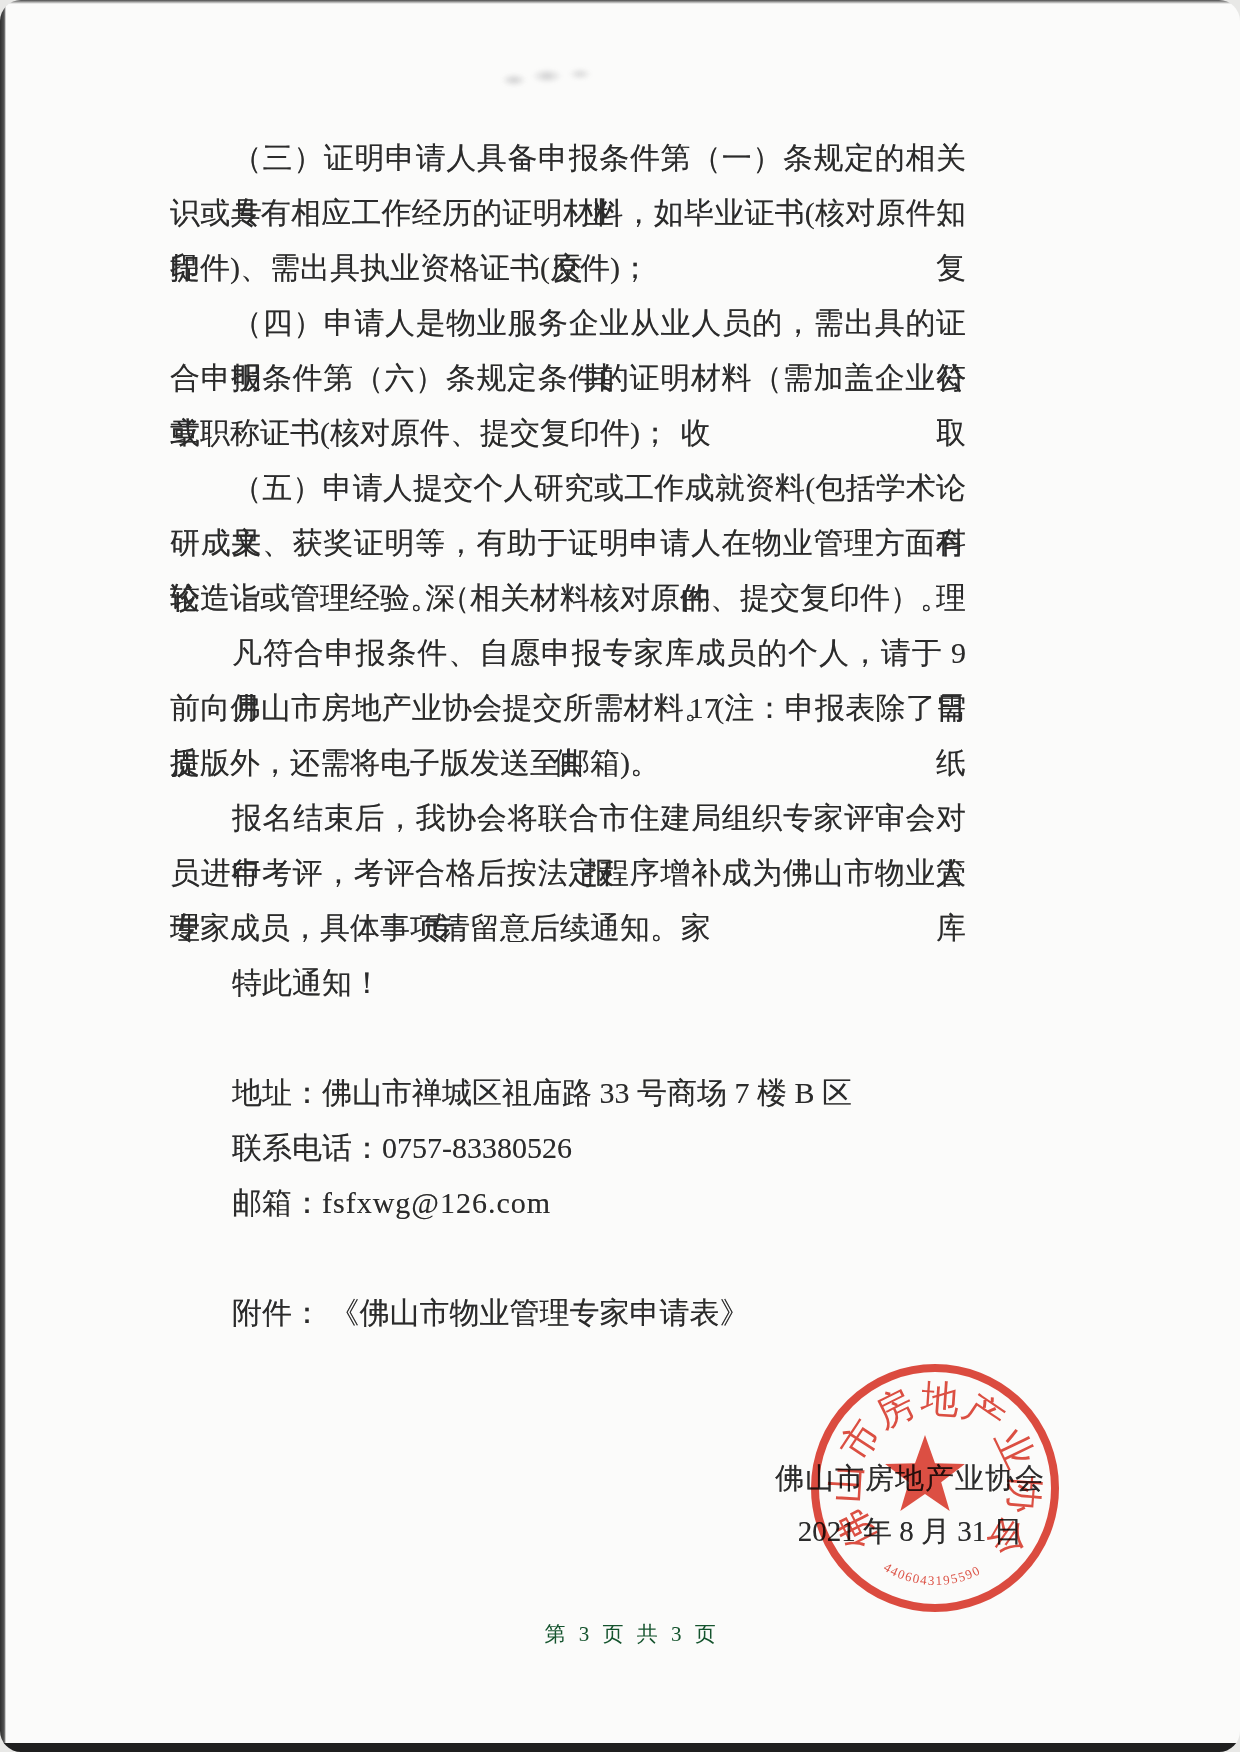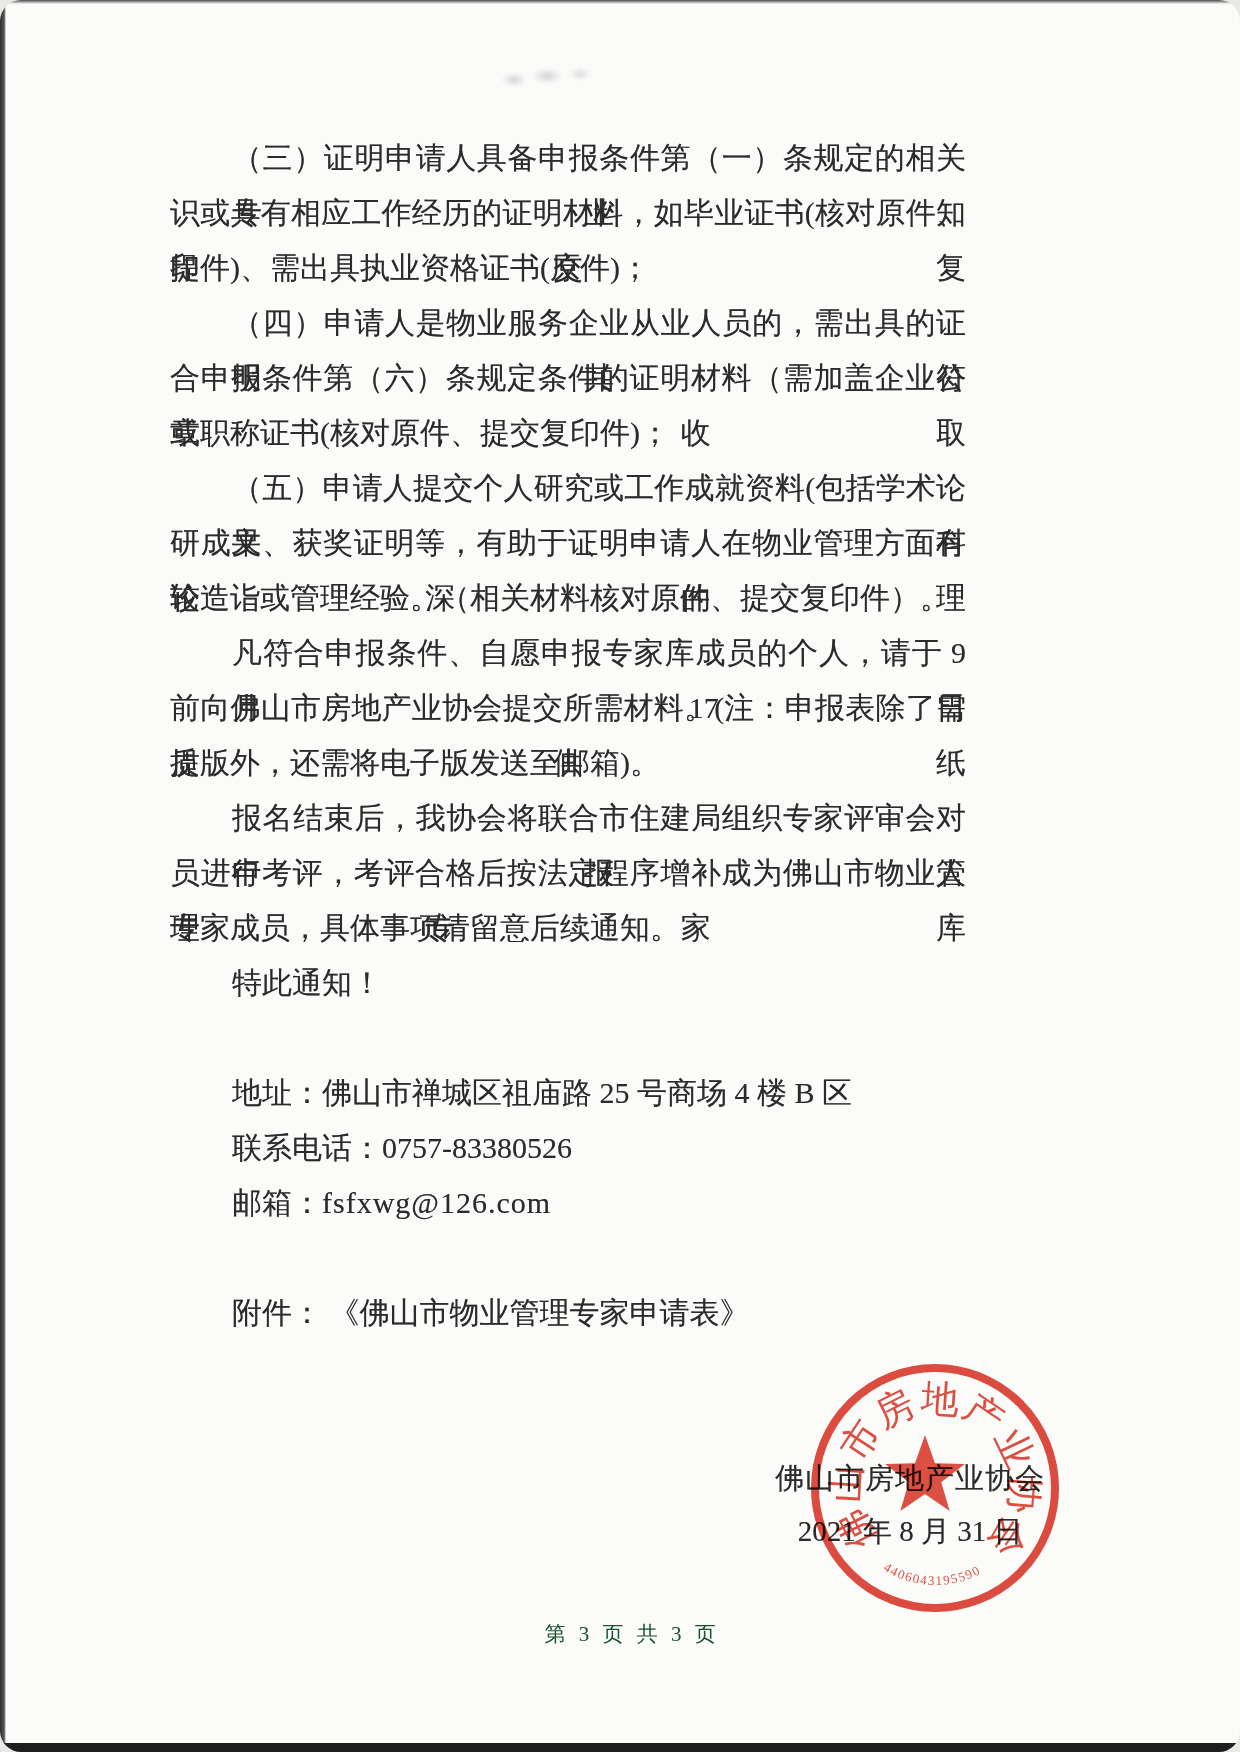--- a/index.html
+++ b/index.html
@@ -72,21 +72,21 @@
         <div class="line justify indent">凡符合申报条件、自愿申报专家库成员的个人，请于 9 月 17 日</div>
         <div class="line justify">前向佛山市房地产业协会提交所需材料。(注：申报表除了需提供纸</div>
         <div class="line">质版外，还需将电子版发送至邮箱)。</div>
         <div class="line justify indent">报名结束后，我协会将联合市住建局组织专家评审会对申报人</div>
         <div class="line justify">员进行考评，考评合格后按法定程序增补成为佛山市物业管理专家库</div>
         <div class="line">专家成员，具体事项请留意后续通知。</div>
         <div class="line indent">特此通知！</div>
       </div>
     <div class="spacer"></div>
     <div class="line indent">
-      <span>地址：佛山市禅城区祖庙路 25 号商场 4 楼 B 区</span>
+      <span>地址：佛山市禅城区祖庙路 33 号商场 7 楼 B 区</span>
     </div>
     <div class="line indent">
       <span>联系电话：0757-83380526</span>
     </div>
     <div class="line indent">
       <span>邮箱：</span><span class="email">fsfxwg@126.com</span>
     </div>
     <div class="spacer"></div>
     <div class="line indent">附件： 《佛山市物业管理专家申请表》</div>
   </div>

